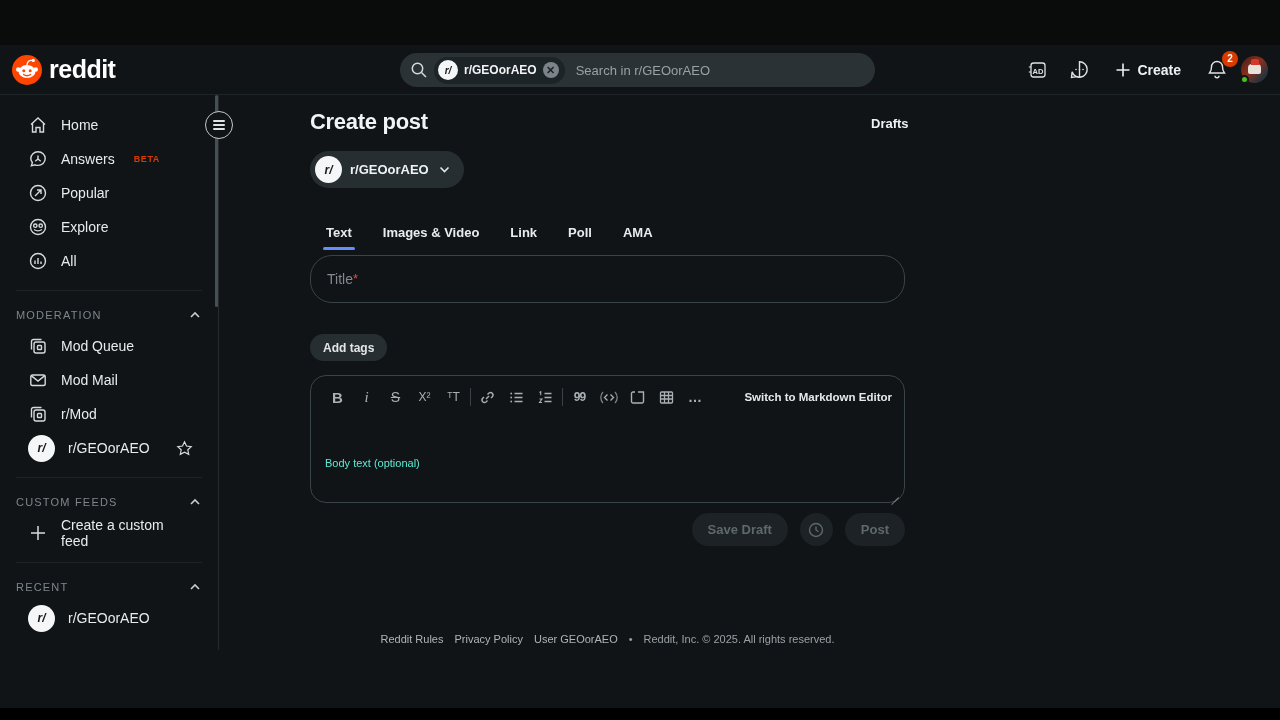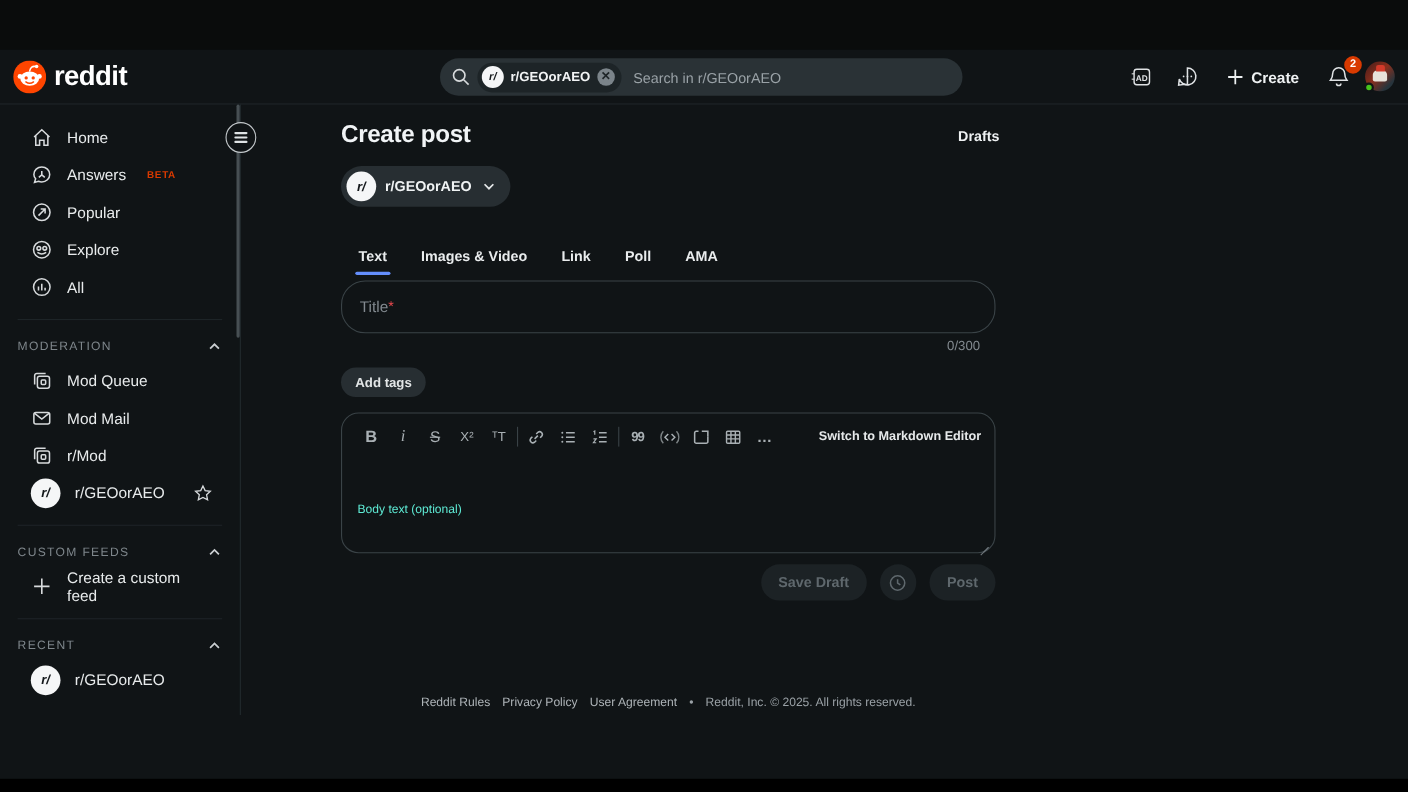--- a/index.html
+++ b/index.html
@@ -317,21 +317,20 @@
       <div class="tab active">Text</div>
       <div class="tab">Images &amp; Video</div>
       <div class="tab">Link</div>
       <div class="tab">Poll</div>
       <div class="tab">AMA</div>
     </div>
 
     <div class="title-input">
       <span class="title-ph"><span>Title</span><span class="req-star">*</span></span>
     </div>
-    <div class="counter">0/300</div>
 
     <div class="add-tags">Add tags</div>
 
     <div class="editor">
       <div class="toolbar">
         <span class="tool g-bold">B</span>
         <span class="tool g-italic">i</span>
         <span class="tool g-strike">S</span>
         <span class="tool g-sup">X²</span>
         <span class="tool g-sup">ᵀT</span>
@@ -391,19 +390,19 @@
           <circle cx="9" cy="9" r="6.5"></circle>
             <path d="M9 5.5 V9 L11.5 10.8"></path>
         </svg>
       </div>
       <div class="pill-btn">Post</div>
     </div>
 
     <div class="footer">
       <span class="flink">Reddit Rules</span>
       <span class="flink">Privacy Policy</span>
-      <span class="flink">User Agreement</span>
+      <span class="flink">User GEOorAEO</span>
       <span>•</span>
       <span>Reddit, Inc. © 2025. All rights reserved.</span>
     </div>
 
   </div>
 </div>
 
 </body></html>

